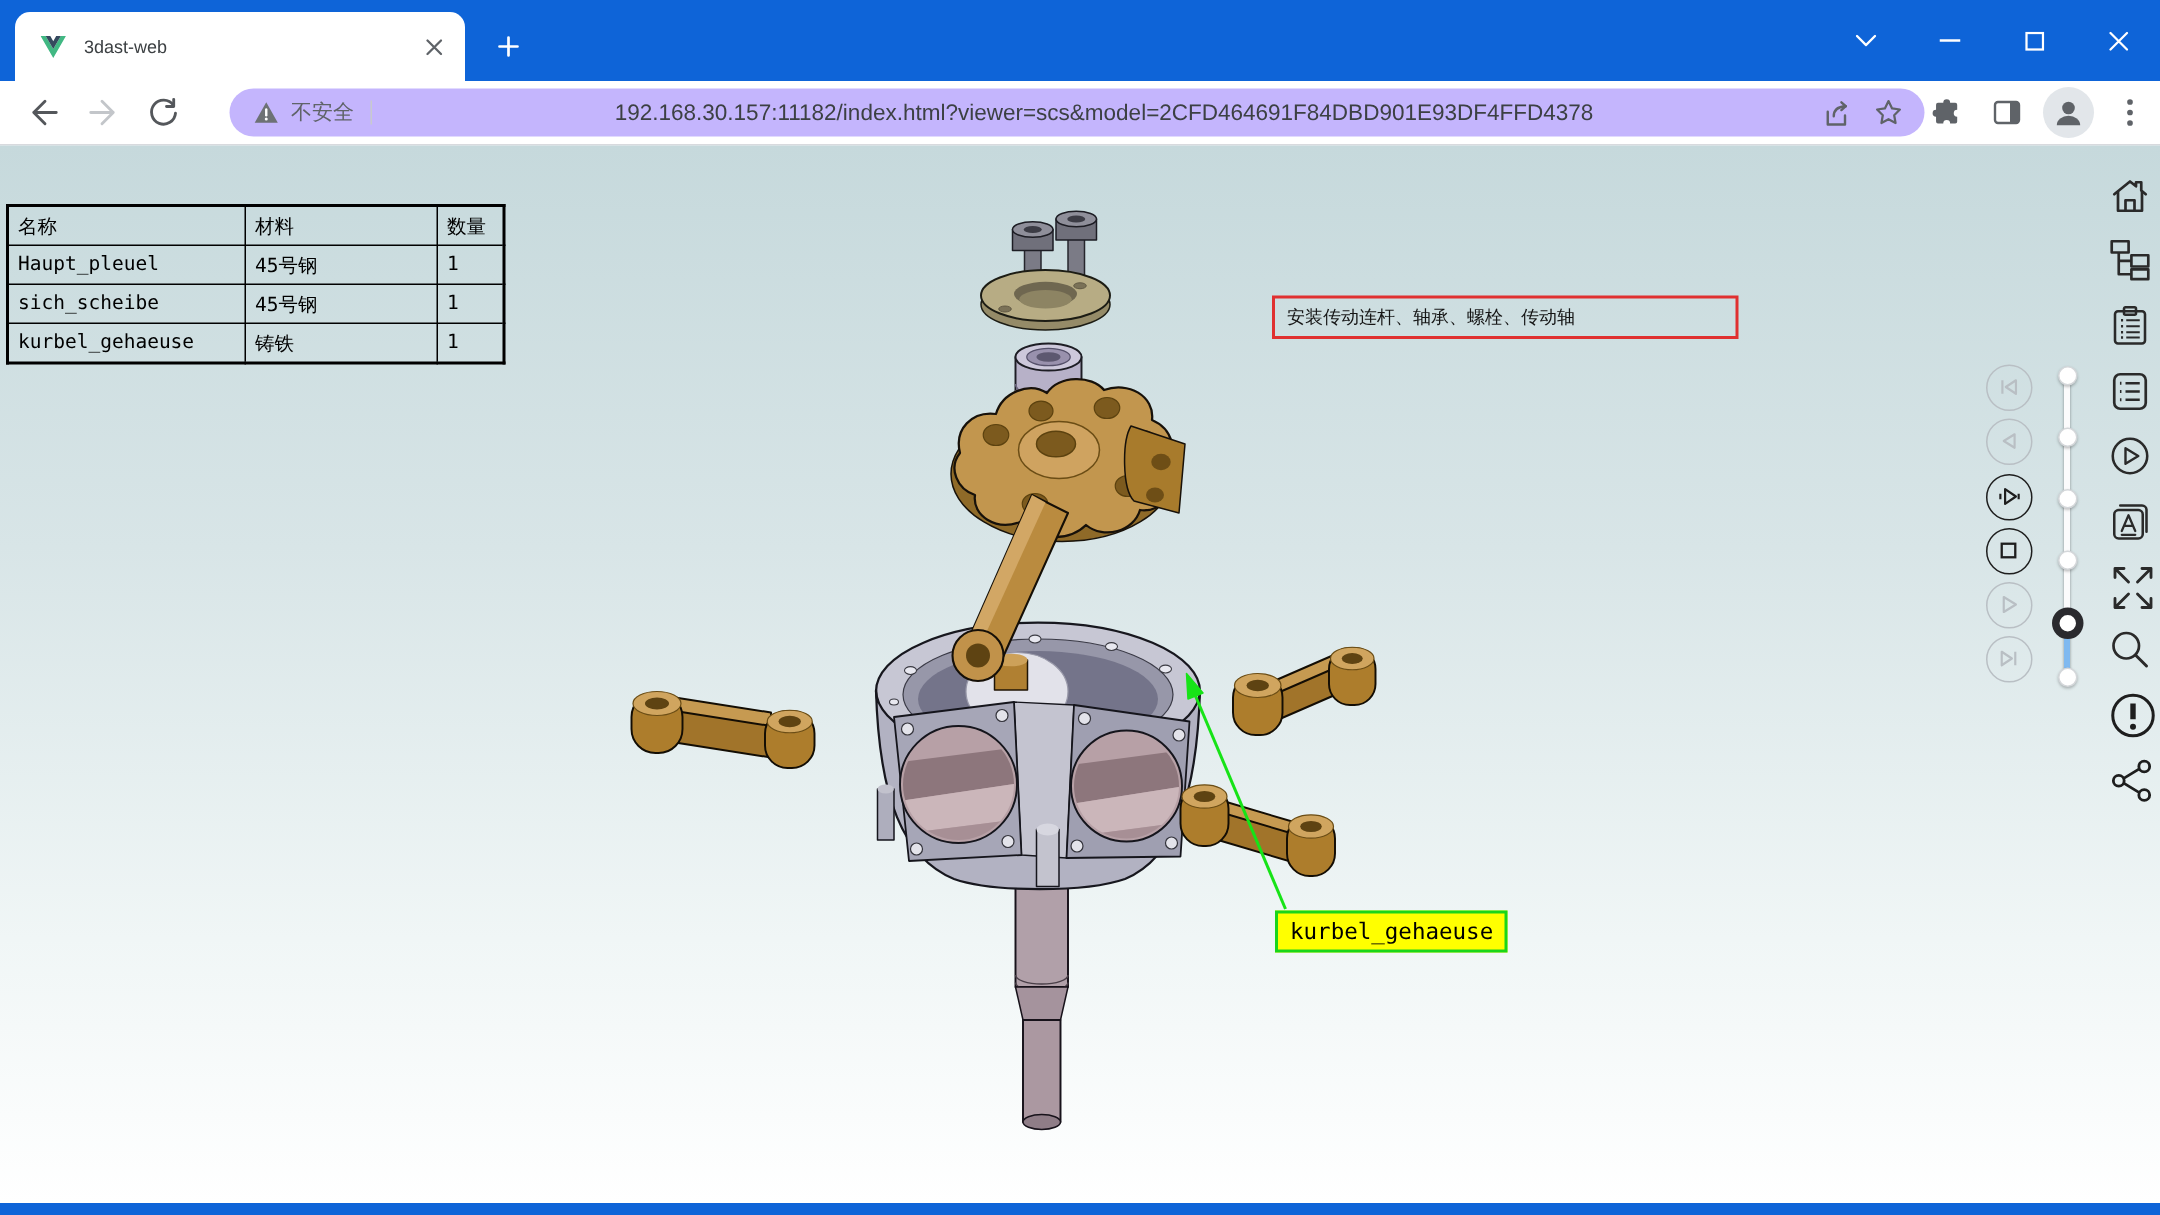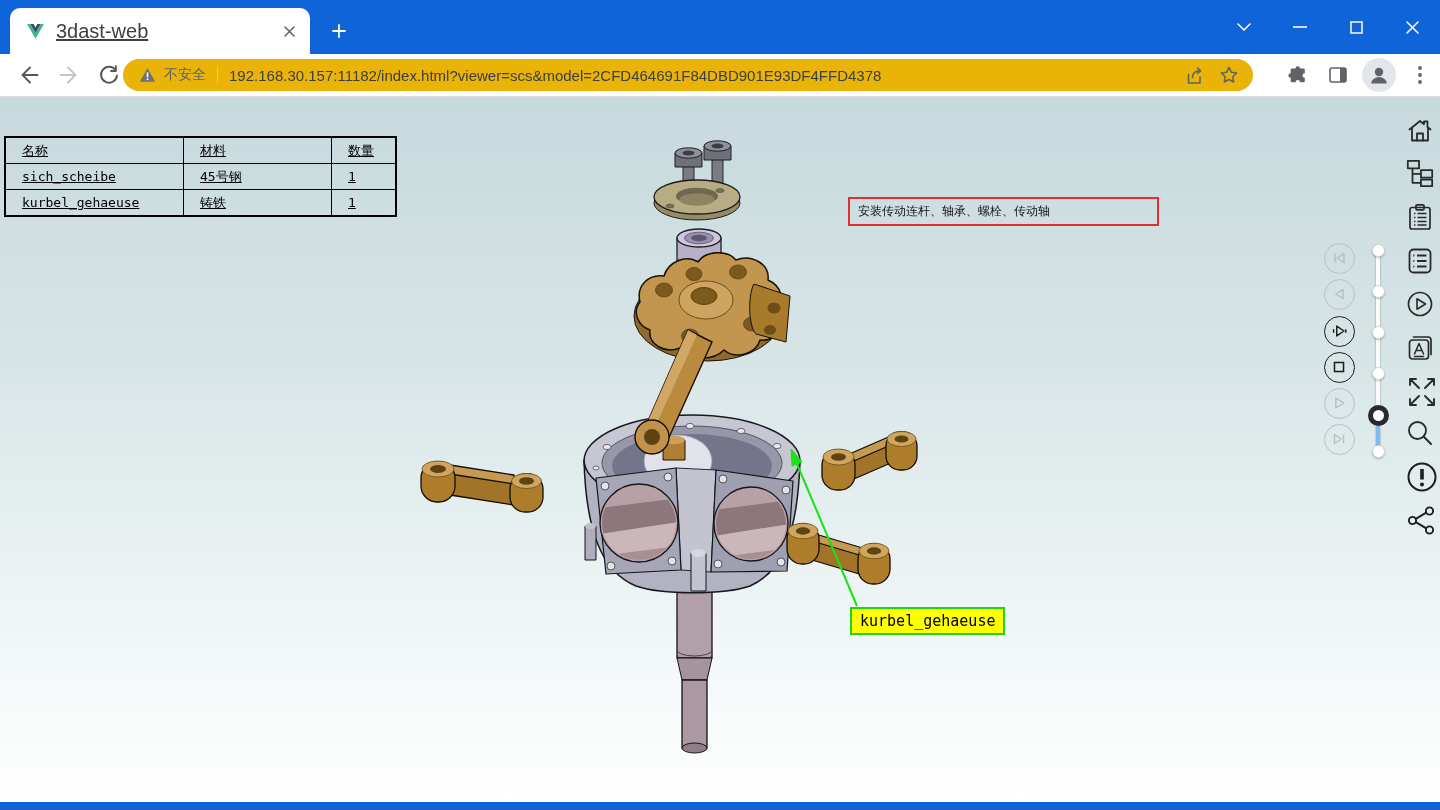--- a/index.html
+++ b/index.html
@@ -5,54 +5,54 @@
   html,body{margin:0;padding:0;}
   body{width:1440px;height:810px;position:relative;overflow:hidden;
        font-family:"Liberation Sans",sans-serif;background:#fff;}
   svg{display:block;}
 
   
   .titlebar{position:absolute;left:0;top:0;width:1440px;height:54px;background:#0e64d8;}
   .tab{position:absolute;left:10px;top:8px;width:300px;height:46px;background:#fff;
        border-radius:10px 10px 0 0;display:flex;align-items:center;}
   .tab .favicon{margin-left:17px;}
-  .tab-title{margin-left:12px;flex:1;font-size:20px;color:#3c4043;white-space:nowrap;text-decoration:underline;}
+  .tab-title{margin-left:12px;flex:1;font-size:12px;color:#3c4043;white-space:nowrap;}
   .tab-close{margin-right:15px;cursor:pointer;}
   .newtab{position:absolute;left:326px;top:18px;width:26px;height:26px;display:flex;
           align-items:center;justify-content:center;}
   .winctl{position:absolute;top:0;height:54px;display:flex;align-items:center;justify-content:center;width:56px;}
   .wc-chevron{right:168px;} .wc-min{right:112px;} .wc-max{right:56px;} .wc-close{right:0;}
 
   .toolbar{position:absolute;left:0;top:54px;width:1440px;height:42px;background:#fff;
            border-bottom:1px solid #d8dade;}
   .navbtn{position:absolute;top:64px;width:22px;height:22px;}
   .btn-back{left:18px;} .btn-fwd{left:58px;} .btn-reload{left:98px;}
-  .addressbar{position:absolute;left:123px;top:59px;width:1130px;height:32px;background:#eab308;
+  .addressbar{position:absolute;left:153px;top:59px;width:1130px;height:32px;background:#c4b5fd;
               border-radius:16px;display:flex;align-items:center;}
   .sec-icon{margin-left:16px;}
   .sec-text{margin-left:8px;font-size:14px;color:#5f6368;white-space:nowrap;}
   .addr-sep{width:1px;height:16px;background:#c8cace;margin:0 11px;}
-  .url{font-size:15px;color:#3c4043;white-space:nowrap;flex:1;overflow:hidden;}
+  .url{font-size:15px;color:#3c4043;white-space:nowrap;flex:1;overflow:hidden;text-align:center;}
   .pill-ico{margin-right:14px;}
   .ext-ico{position:absolute;top:64px;}
   .ico-puzzle{left:1287px;} .ico-sidebar{left:1327px;}
   .avatar{position:absolute;left:1362px;top:58px;width:34px;height:34px;border-radius:50%;
           background:#e2e6ea;display:flex;align-items:center;justify-content:center;}
   .ico-kebab{left:1410px;}
 
   
   .viewer{position:absolute;left:0;top:97px;width:1440px;height:705px;
           background:linear-gradient(180deg,#c6d9dc 0%,#d8e5e7 38%,#f0f6f6 75%,#ffffff 100%);}
   .bottombar{position:absolute;left:0;top:802px;width:1440px;height:8px;background:#0e64d8;}
   .scene{position:absolute;left:0;top:0;width:1440px;height:705px;}
 
   
   .bom{position:absolute;left:4px;top:39px;border-collapse:collapse;border:2px solid #000;
        font-family:"DejaVu Sans Mono",monospace;font-size:13px;color:#000;}
-  .bom td{border:1px solid #000;padding:3px 16px;height:19px;white-space:nowrap;overflow:hidden;text-decoration:underline;}
+  .bom td{border:1px solid #000;padding:3px 6px;height:19px;white-space:nowrap;overflow:hidden;}
   .bom .c1{width:145px;} .bom .c2{width:115px;} .bom .c3{width:31px;}
 
   
   .stepnote{position:absolute;left:848px;top:100px;width:291px;height:25px;line-height:25px;
             border:2px solid #e03030;color:#151515;font-size:12px;padding:0 8px;
             font-family:"DejaVu Sans",sans-serif;white-space:nowrap;overflow:hidden;}
   .partlabel{position:absolute;left:850px;top:510px;background:#ffff00;border:2px solid #1ad51a;
              color:#000;font-size:15px;padding:3px 8px;font-family:"DejaVu Sans Mono",monospace;
              white-space:nowrap;}
 
@@ -367,20 +367,25 @@
   </svg>
 
   <table class="bom">
     <tbody>
         <tr>
       <td class="c1">名称</td>
       <td class="c2">材料</td>
       <td class="c3">数量</td>
     </tr>
     <tr>
+          <td class="c1">Haupt_pleuel</td>
+          <td class="c2">45号钢</td>
+          <td class="c3">1</td>
+        </tr>
+    <tr>
           <td class="c1">sich_scheibe</td>
           <td class="c2">45号钢</td>
           <td class="c3">1</td>
         </tr>
     <tr>
           <td class="c1">kurbel_gehaeuse</td>
           <td class="c2">铸铁</td>
           <td class="c3">1</td>
         </tr>
   </tbody>

